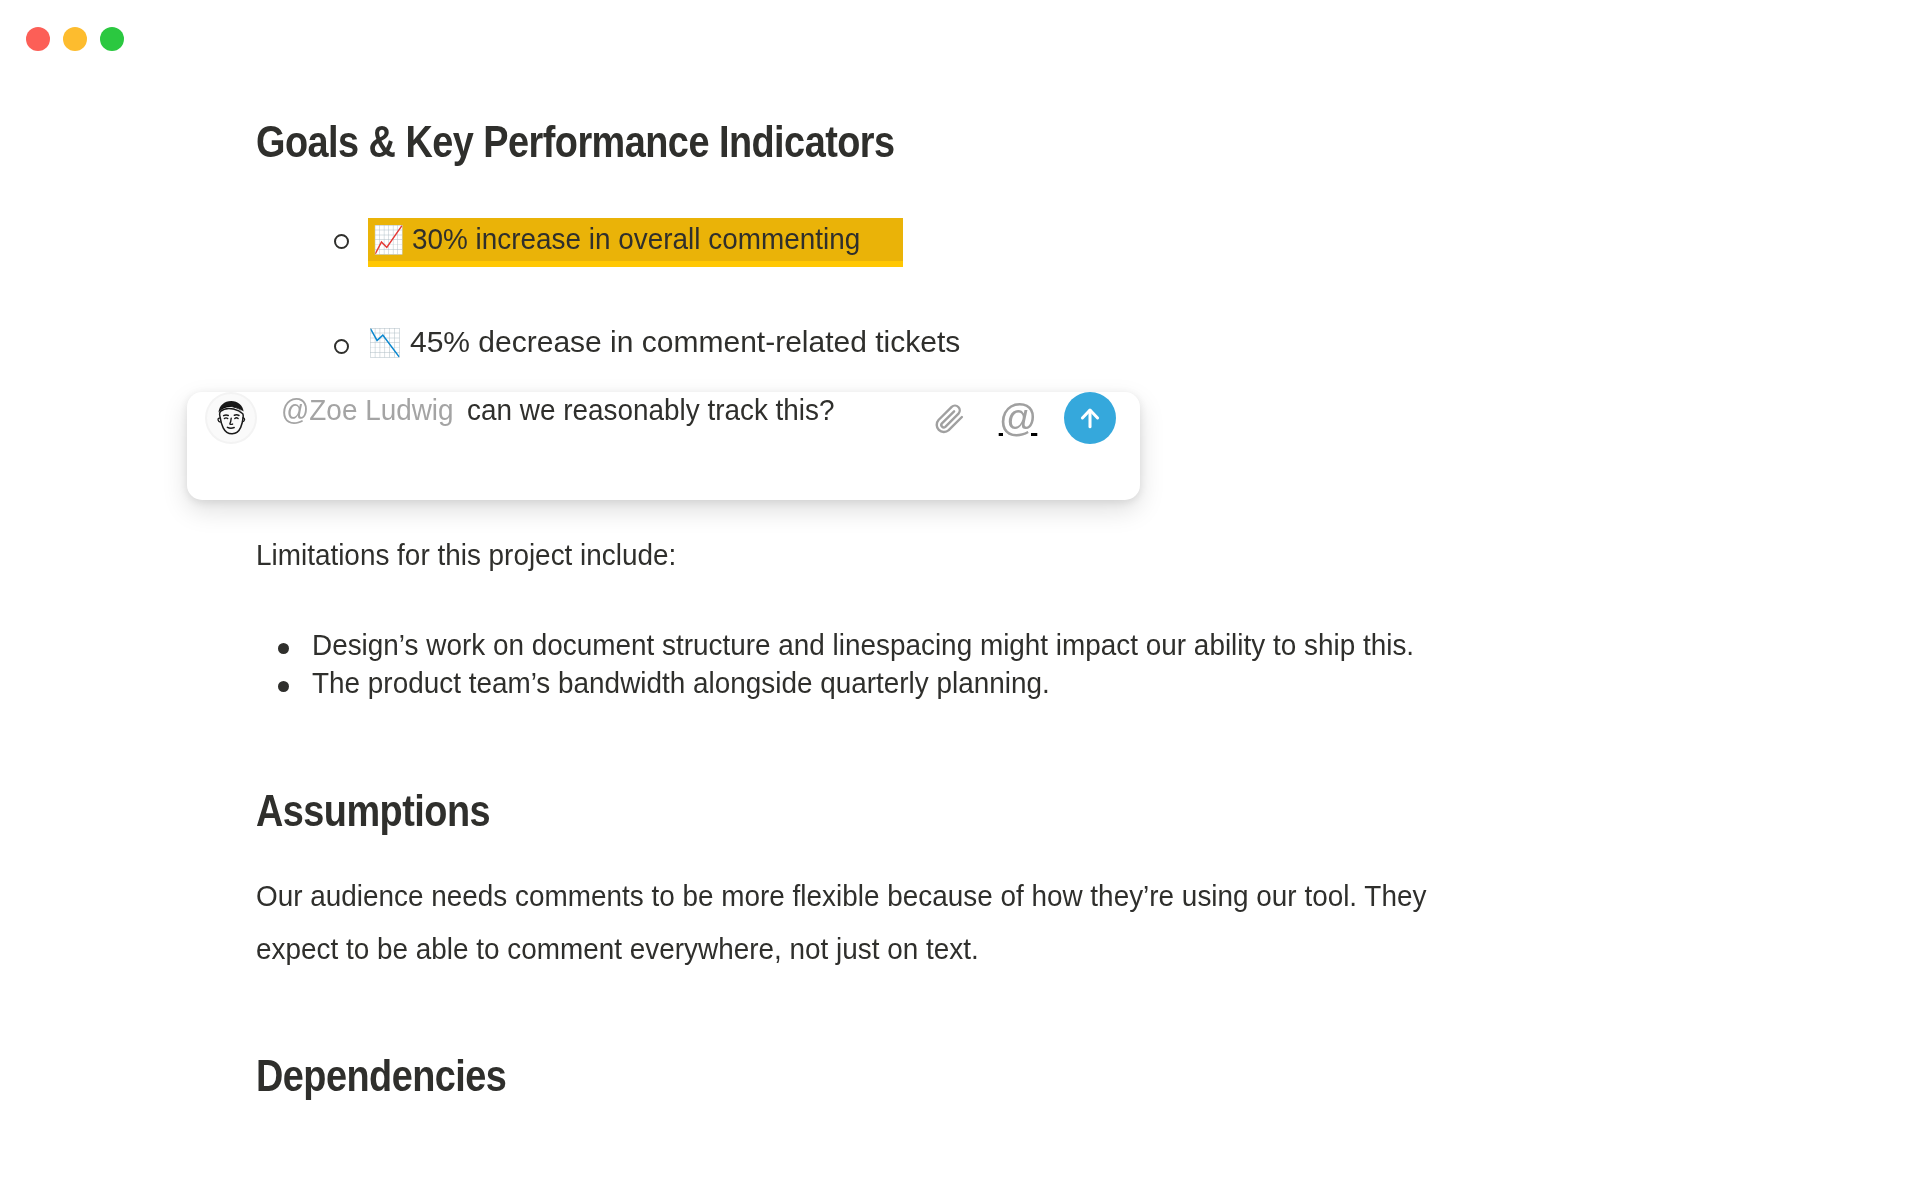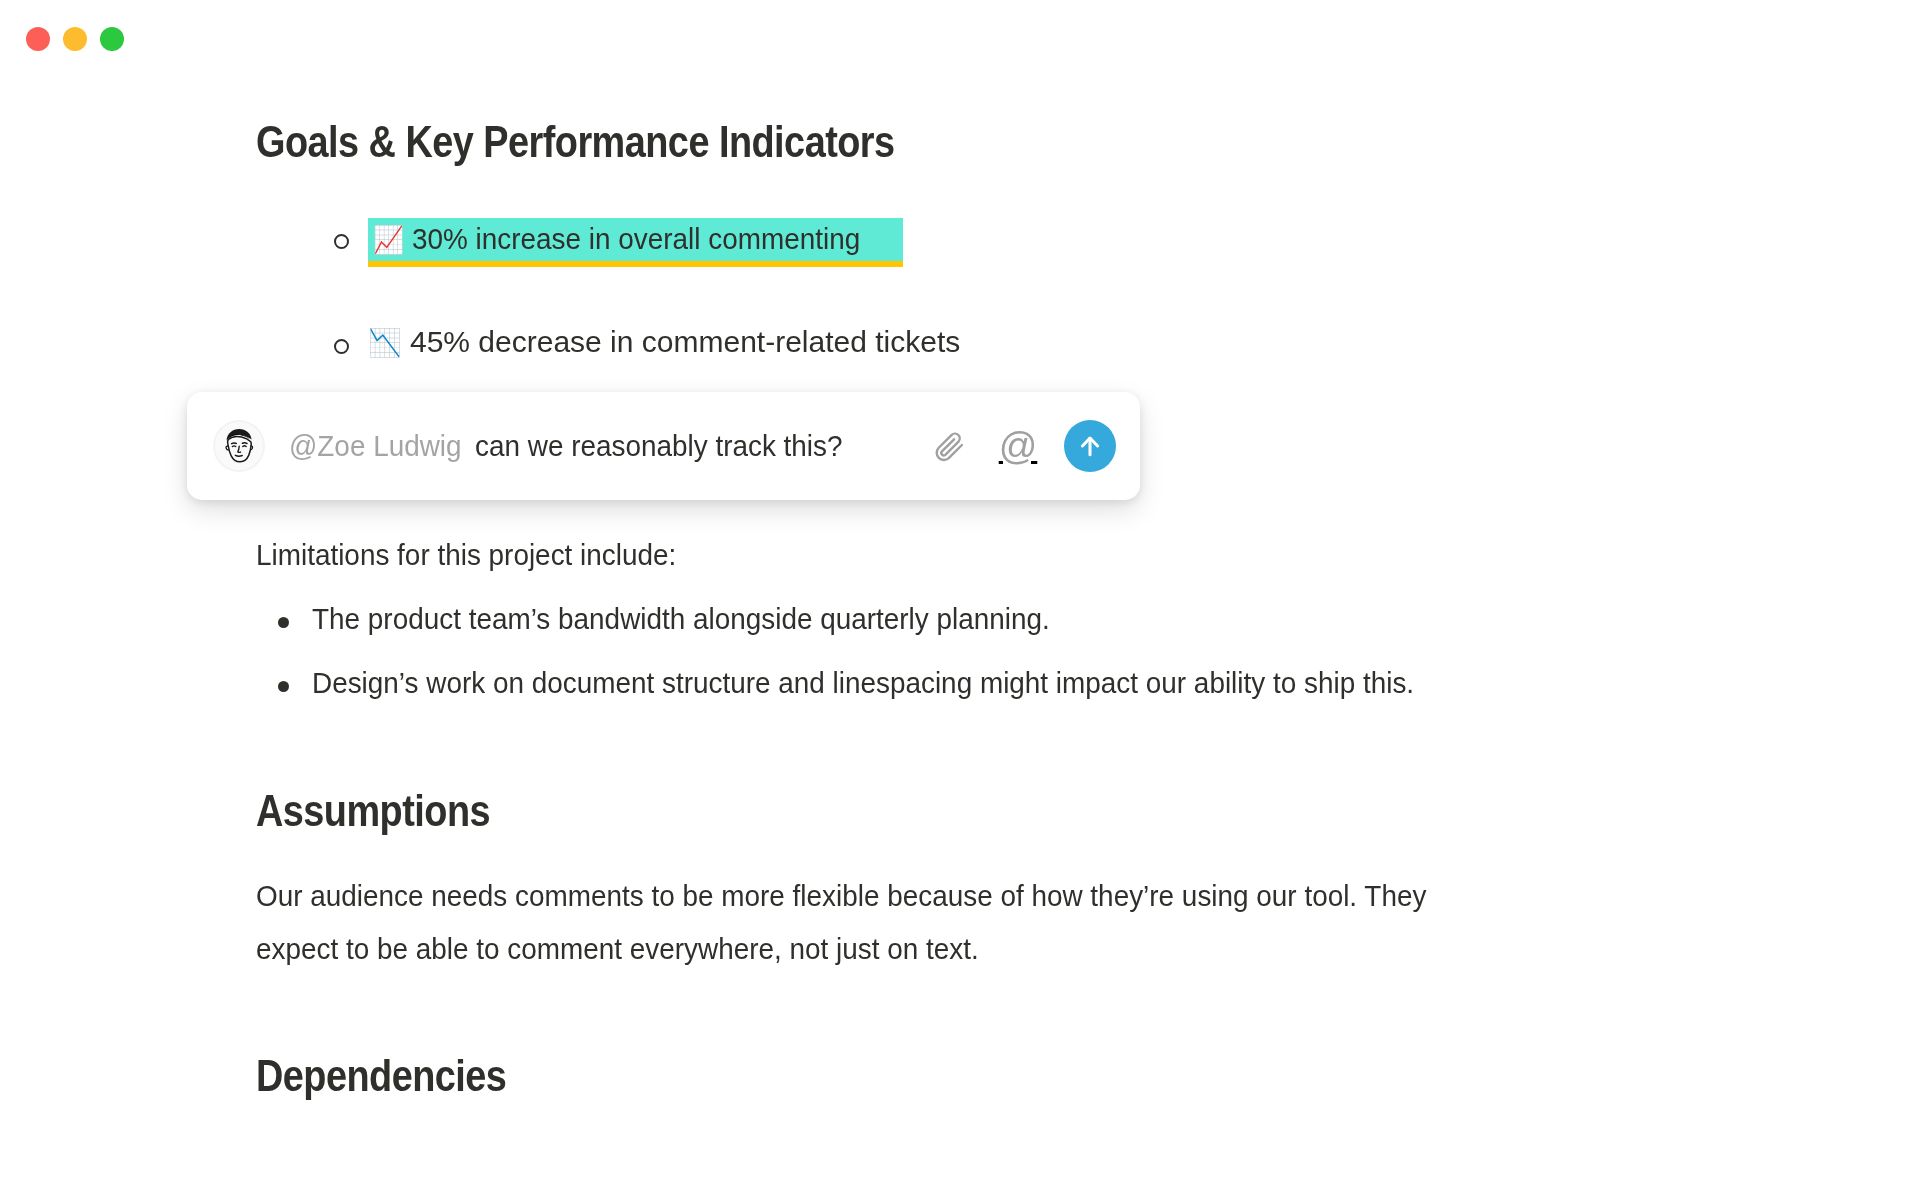--- a/index.html
+++ b/index.html
@@ -126,21 +126,21 @@
     top: 16px;
     width: 11px;
     height: 11px;
     border-radius: 50%;
     border: 2px solid #2f2f2c;
     background: transparent;
   }
 
   .kpi-highlight {
     display: inline-block;
-    background: #5eead4;
+    background: #eab308;
     border-bottom: 6px solid #ffc703;
     padding: 2px 6px 3px 5px;
   }
   .kpi-highlight .li-inner {
     display: inline-block;
     transform: scaleX(0.93);
     transform-origin: left center;
     white-space: nowrap;
   }
 
@@ -158,22 +158,22 @@
     position: absolute;
     left: 187px;
     top: 392px;
     width: 953px;
     height: 108px;
     background: #ffffff;
     border-radius: 15px;
     box-shadow: 0 10px 26px rgba(0,0,0,0.13),
                 0 2px 8px rgba(0,0,0,0.09);
     display: flex;
-    align-items: center;
-    padding: 0 24px 0 26px;
+    align-items: flex-start;
+    padding: 0 24px 0 18px;
     z-index: 30;
     text-decoration: underline;
   }
 
   #comment-avatar {
     width: 52px;
     height: 52px;
     border-radius: 50%;
     background: #f3f3f3;
     flex: 0 0 52px;
@@ -282,25 +282,25 @@
 
     <h2 class="section-heading">Constraints</h2>
 
     <div class="gap-md"></div>
 
     <p class="body-para">Limitations for this project include:</p>
 
     <div class="gap-sm"></div>
 
     <ul class="doc-list">
+      <li style="margin-top:26px">
+        <span class="li-inner">Design’s work on document structure and linespacing might impact our ability to ship this.</span>
+      </li>
       <li>
         <span class="li-inner">The product team’s bandwidth alongside quarterly planning.</span>
-      </li>
-      <li style="margin-top:26px">
-        <span class="li-inner">Design’s work on document structure and linespacing might impact our ability to ship this.</span>
       </li>
     </ul>
 
     <div class="gap-xl"></div>
 
     <h2 class="section-heading">Assumptions</h2>
 
     <div class="gap-md"></div>
 
     <p class="body-para">Our audience needs comments to be more flexible because of how they’re using our tool. They</p>

